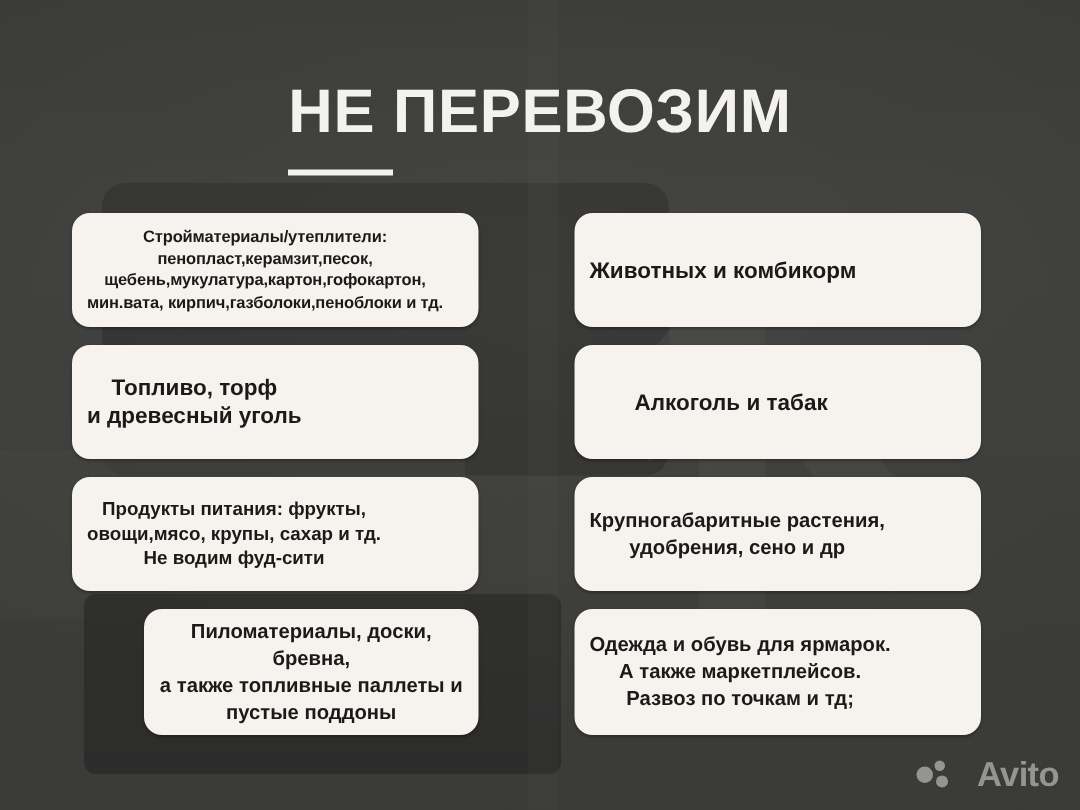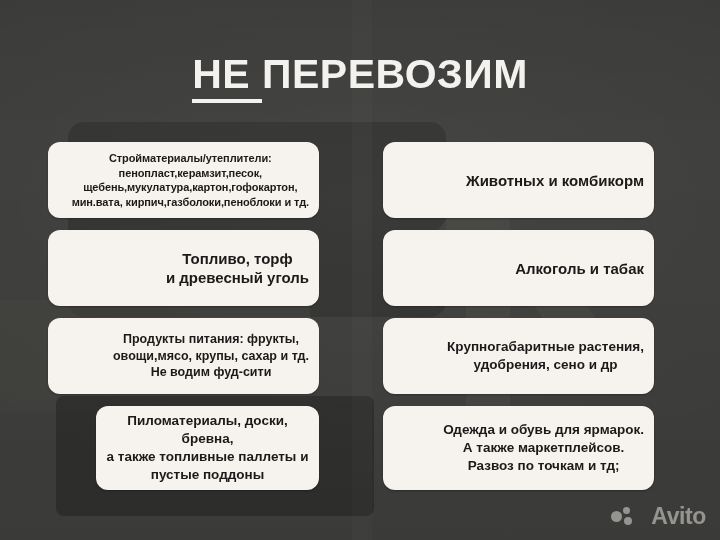--- a/index.html
+++ b/index.html
@@ -125,21 +125,21 @@
     display: inline-block;
     color: #f4f2ef;
     font-size: 41px;
     line-height: 44px;
     font-weight: 700;
     letter-spacing: 0.5px;
     white-space: pre;
   }
   .title .und {
     border-bottom: 4px solid #f4f2ef;
-    padding-bottom: 2px;
+    padding-bottom: 16px;
   }
 
   
   .grid {
     position: absolute;
     left: 48px;
     top: 142px;
     width: 606px;
     height: 348px;
     display: grid;
@@ -148,21 +148,21 @@
     column-gap: 64px;
     row-gap: 12px;
     z-index: 3;
   }
 
   .card {
     background: #f6f3ee;
     border-radius: 12px;
     display: flex;
     align-items: center;
-    justify-content: flex-end;
+    justify-content: flex-start;
     text-align: center;
     padding: 6px 10px;
     box-sizing: border-box;
     box-shadow: 0 1px 2px rgba(0,0,0,0.28);
   }
   .card .txt {
     color: #1b1a19;
     font-weight: 700;
     white-space: pre-line;
   }

